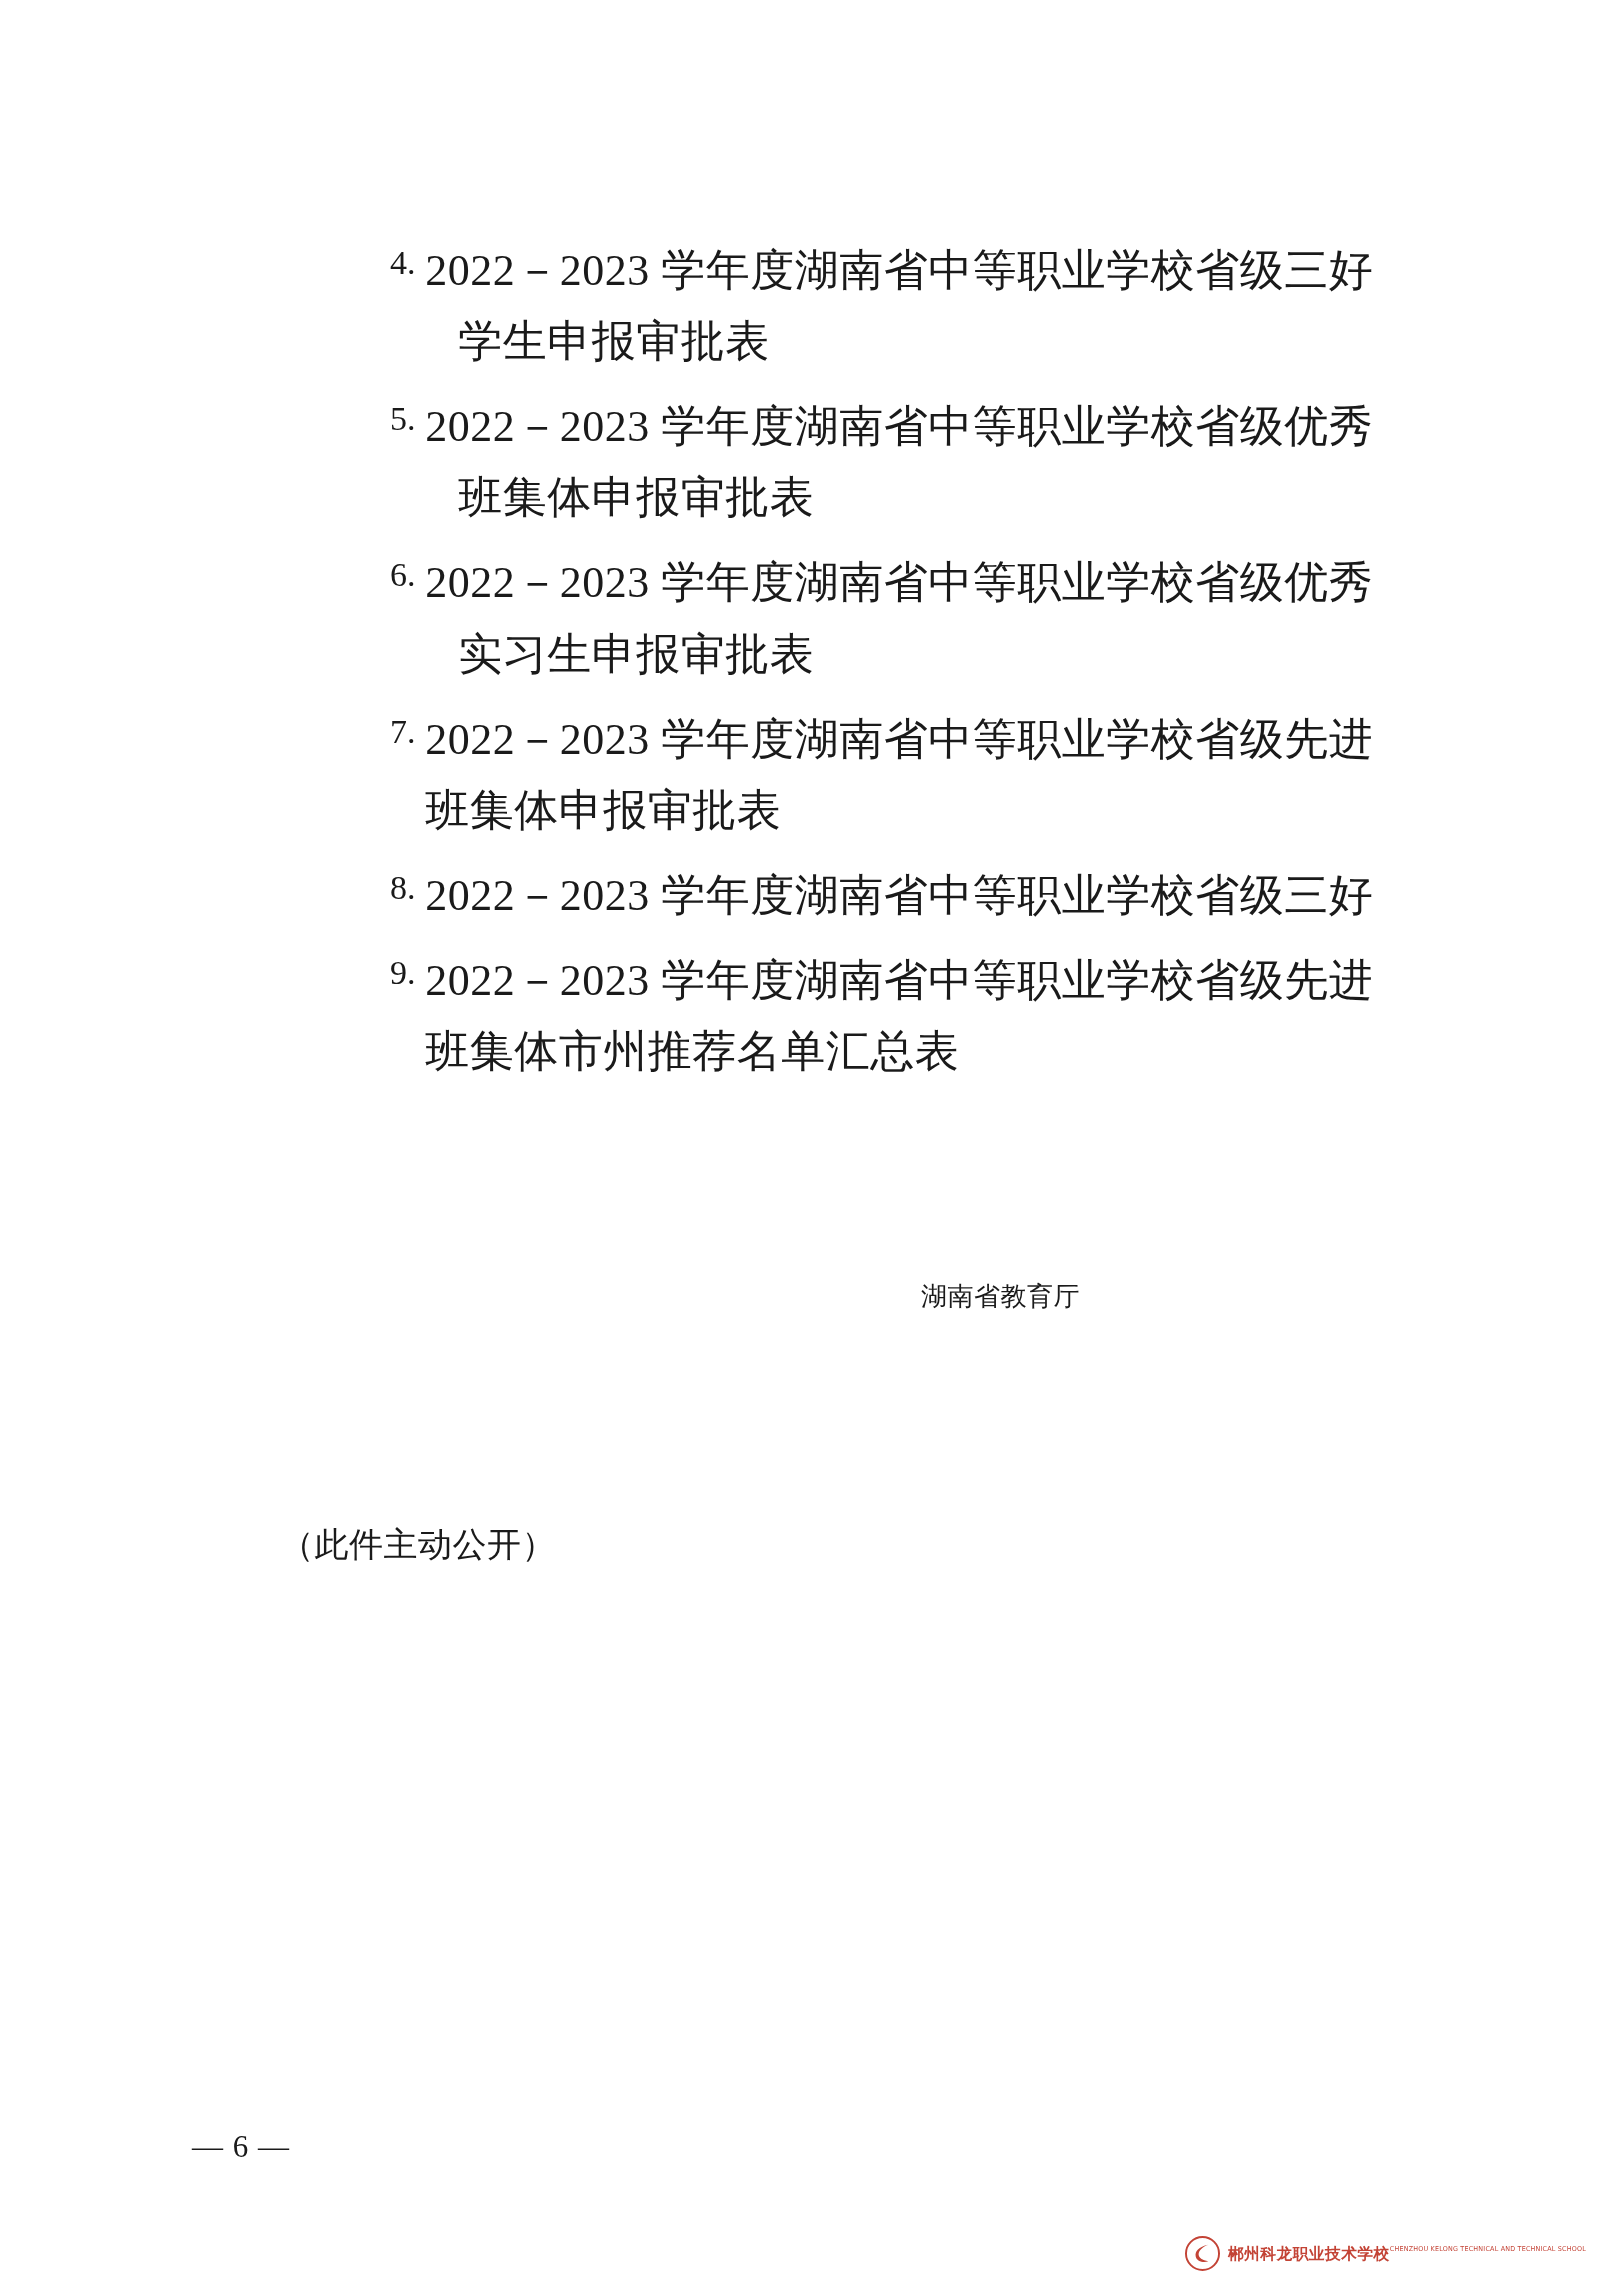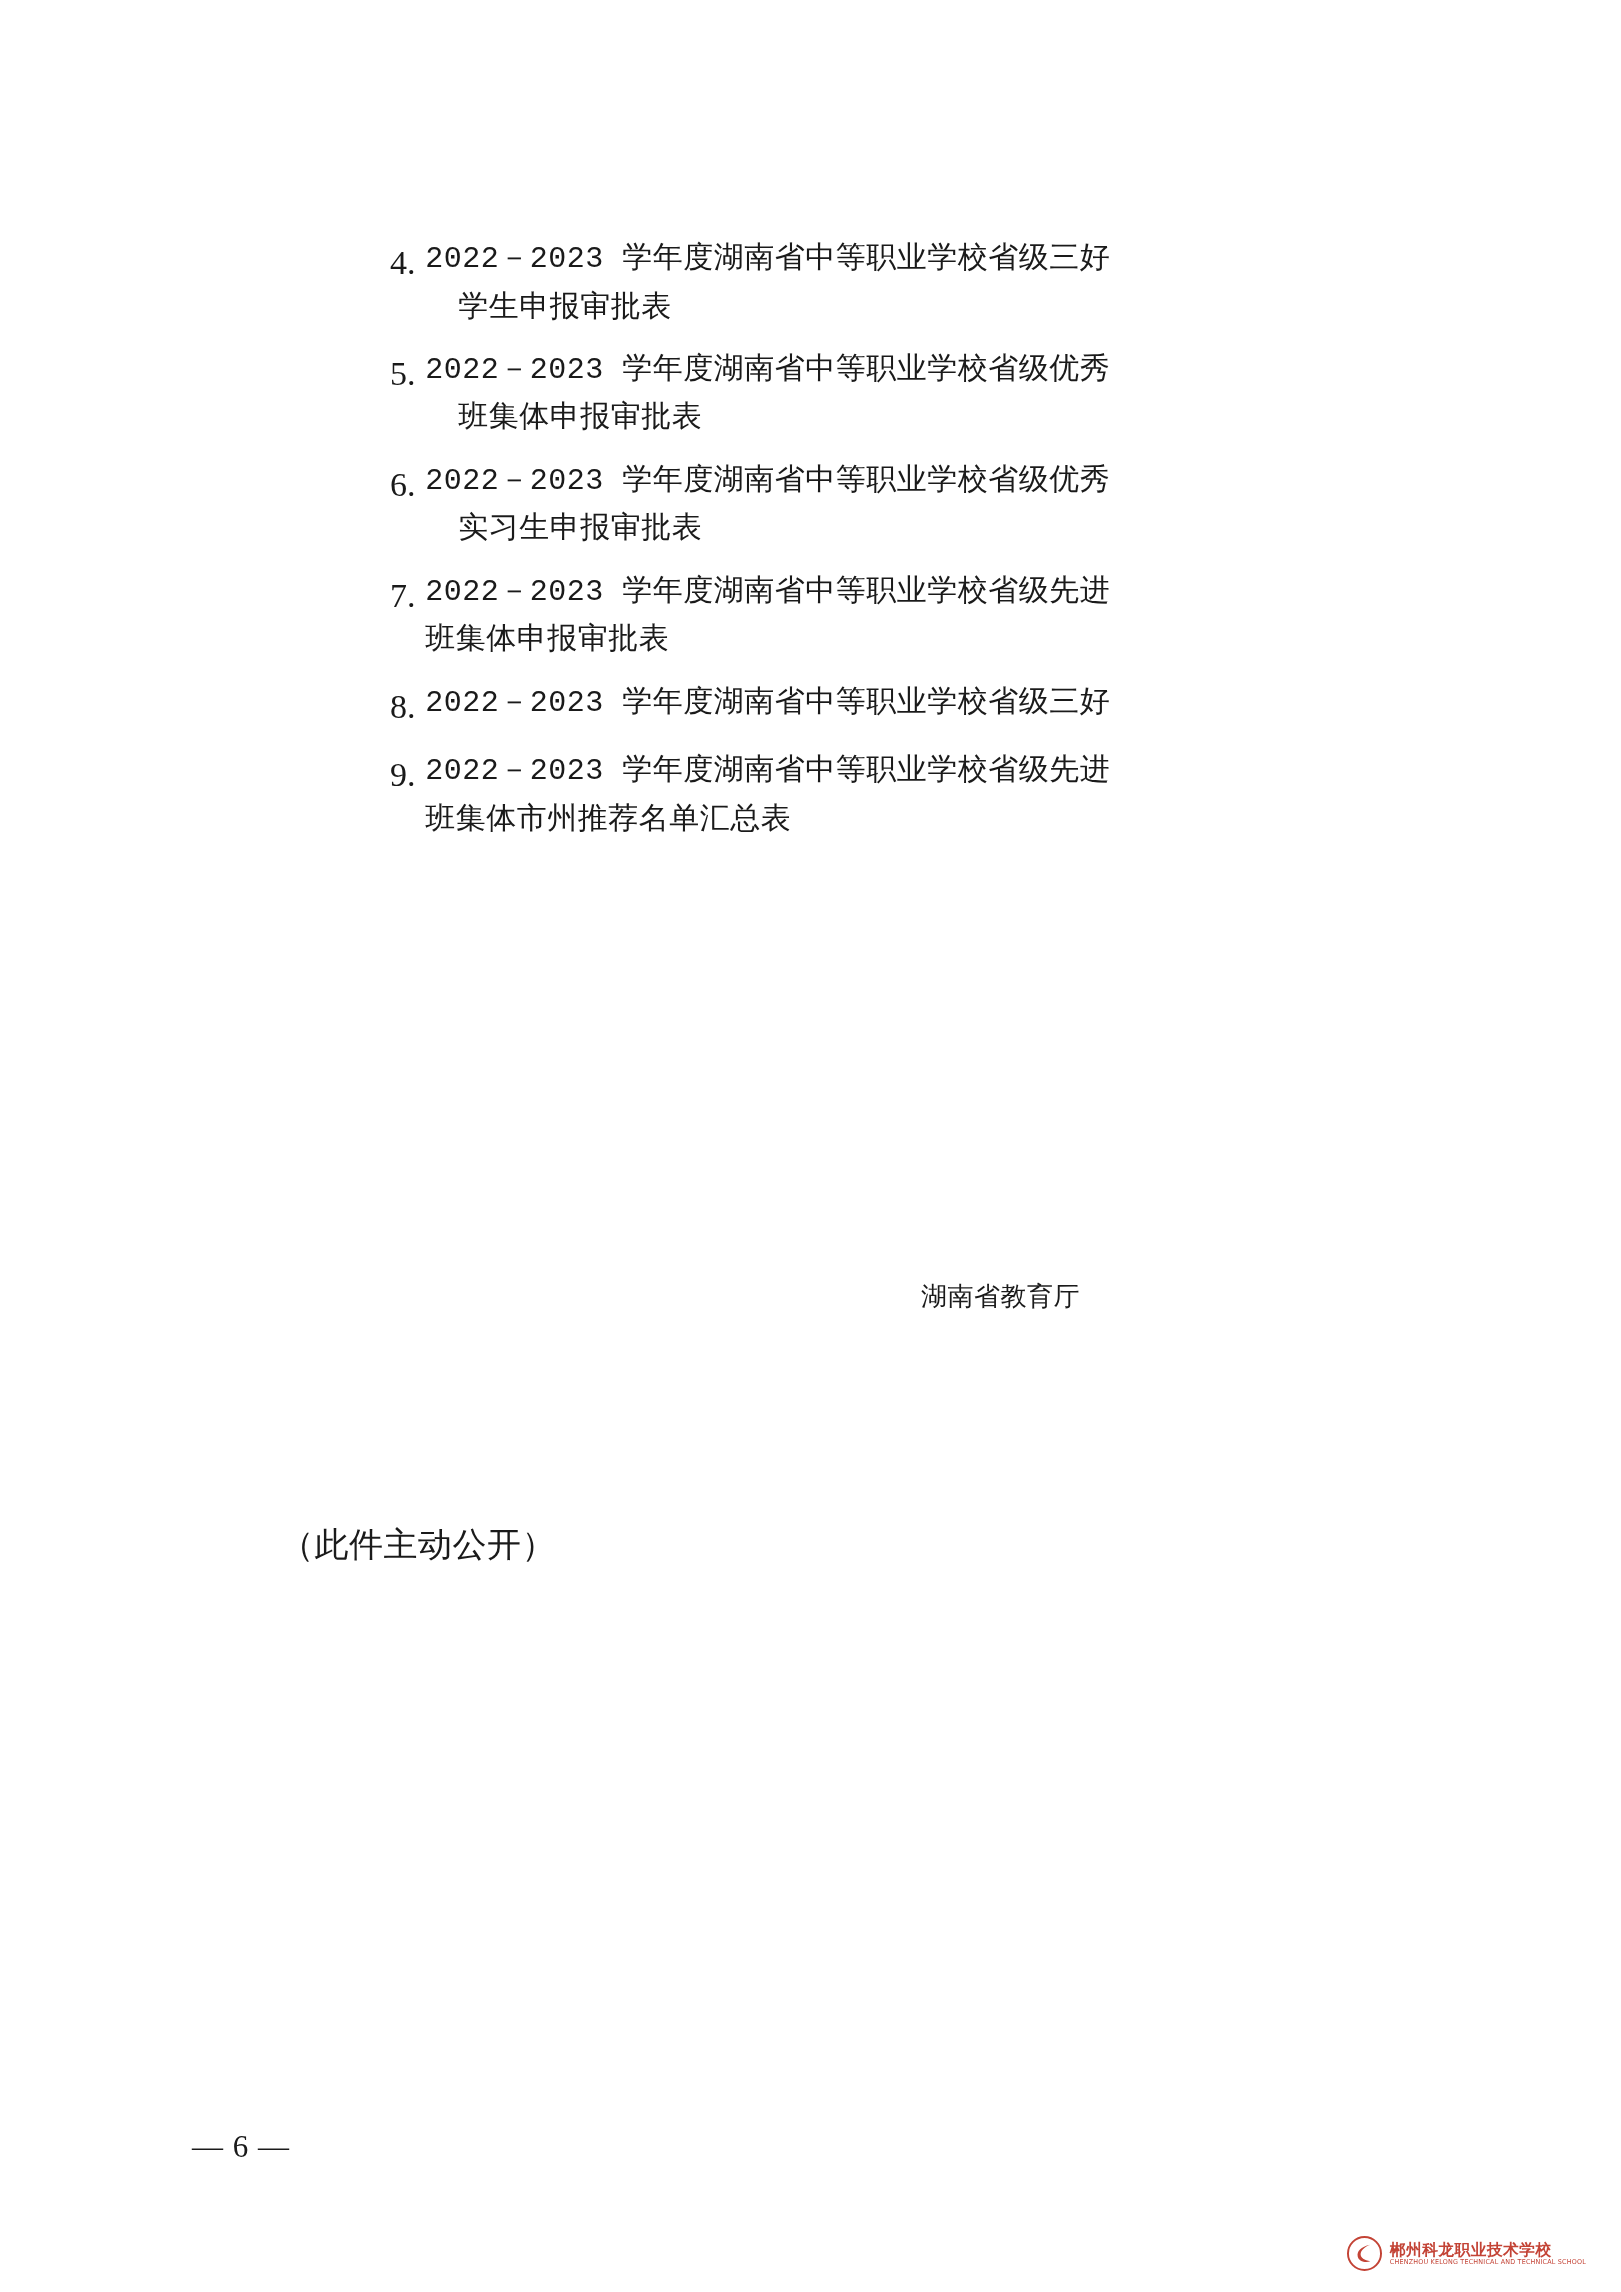--- a/index.html
+++ b/index.html
@@ -39,22 +39,22 @@
   .item-num {
     flex: 0 0 auto;
     font-family: "Liberation Serif", serif;
     font-size: 34px;
     line-height: 1.62;
     white-space: pre;
     padding-right: 9.8px;
   }
   .item-text {
     flex: 1 1 auto;
-    font-family: Liberation Mono, monospace;
-    font-size: 30px;
+    font-family: Liberation Serif, serif;
+    font-size: 44px;
     line-height: 1.62;
     letter-spacing: 0.5px;
     text-align: justify;
   }
   .item-text .second-line {
     display: block;
     text-indent: 33px;
   }
   .item-text .second-line.noindent {
     text-indent: 0;
@@ -101,21 +101,21 @@
     gap: 7.8px;
     opacity: 0.95;
   }
   .wm-logo {
     width: 35px;
     height: 35px;
     position: relative;
   }
   .wm-text {
     display: flex;
-    flex-direction: column;
+    flex-direction: row;
     line-height: 1.05;
   }
   .wm-cn {
     font-family: "DejaVu Sans", sans-serif;
     font-size: 15.7px;
     font-weight: bold;
     color: #c0392b;
     letter-spacing: 0.5px;
   }
   .wm-en {

